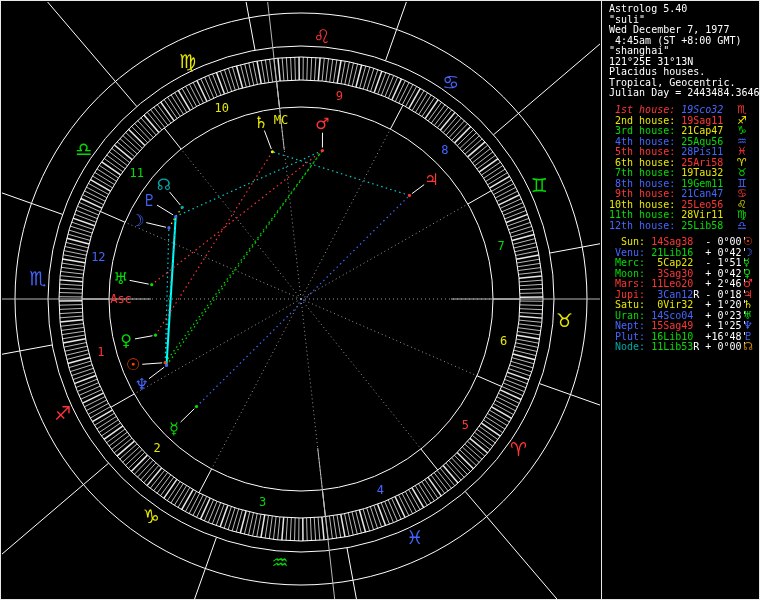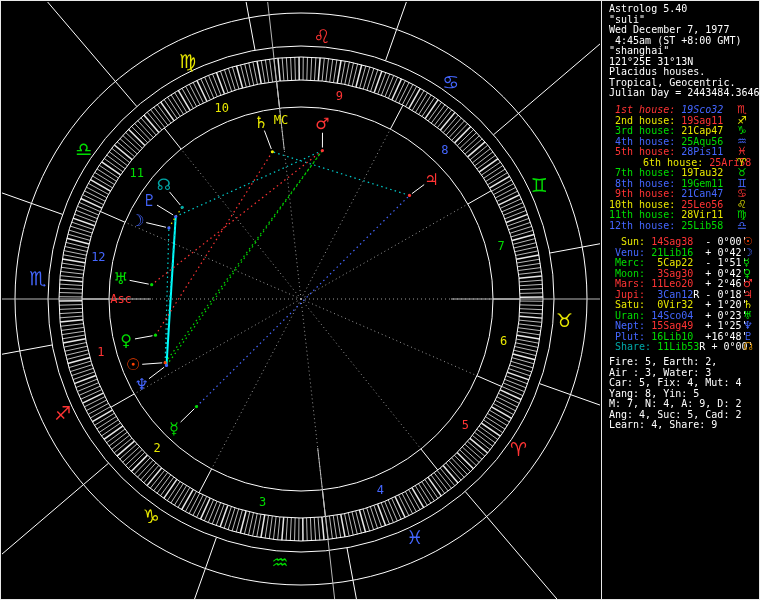--- a/index.html
+++ b/index.html
@@ -524,44 +524,35 @@
       <div class="row">Placidus houses.</div>
       <div class="row">Tropical, Geocentric.</div>
       <div class="row">Julian Day = 2443484.3646</div>
     </div>
     <div id="houses-section" class="section">
         <div class="row"><span style="color: rgb(255, 52, 52); font-style: italic;"> 1st house: </span><span style="color: rgb(68, 102, 255); font-style: italic;">19Sco32</span><span class="hicon" style="color: rgb(255, 52, 52);">♏</span></div>
         <div class="row"><span style="color: rgb(232, 232, 0);"> 2nd house: </span><span style="color: rgb(255, 52, 52);">19Sag11</span><span class="hicon" style="color: rgb(232, 232, 0);">♐</span></div>
         <div class="row"><span style="color: rgb(0, 221, 0);"> 3rd house: </span><span style="color: rgb(232, 232, 0);">21Cap47</span><span class="hicon" style="color: rgb(0, 221, 0);">♑</span></div>
         <div class="row"><span style="color: rgb(68, 102, 255);"> 4th house: </span><span style="color: rgb(0, 221, 0);">25Aqu56</span><span class="hicon" style="color: rgb(68, 102, 255);">♒</span></div>
         <div class="row"><span style="color: rgb(255, 52, 52);"> 5th house: </span><span style="color: rgb(68, 102, 255); text-align: right;">28Pis11</span><span class="hicon" style="color: rgb(255, 52, 52);">♓</span></div>
-        <div class="row"><span style="color: rgb(232, 232, 0); margin-left: 28px;"> 6th house: </span><span style="color: rgb(255, 52, 52);">25Ari58</span><span class="hicon" style="color: rgb(232, 232, 0);">♈</span></div>
+        <div class="row"><span style="color: rgb(232, 232, 0);"> 6th house: </span><span style="color: rgb(255, 52, 52);">25Ari58</span><span class="hicon" style="color: rgb(232, 232, 0);">♈</span></div>
         <div class="row"><span style="color: rgb(0, 221, 0);"> 7th house: </span><span style="color: rgb(232, 232, 0);">19Tau32</span><span class="hicon" style="color: rgb(0, 221, 0);">♉</span></div>
         <div class="row"><span style="color: rgb(68, 102, 255);"> 8th house: </span><span style="color: rgb(0, 221, 0);">19Gem11</span><span class="hicon" style="color: rgb(68, 102, 255);">♊</span></div>
         <div class="row"><span style="color: rgb(255, 52, 52);"> 9th house: </span><span style="color: rgb(68, 102, 255);">21Can47</span><span class="hicon" style="color: rgb(255, 52, 52);">♋</span></div>
         <div class="row"><span style="color: rgb(232, 232, 0);">10th house: </span><span style="color: rgb(255, 52, 52);">25Leo56</span><span class="hicon" style="color: rgb(232, 232, 0);">♌</span></div>
         <div class="row"><span style="color: rgb(0, 221, 0);">11th house: </span><span style="color: rgb(232, 232, 0);">28Vir11</span><span class="hicon" style="color: rgb(0, 221, 0);">♍</span></div>
         <div class="row"><span style="color: rgb(68, 102, 255);">12th house: </span><span style="color: rgb(0, 221, 0);">25Lib58</span><span class="hicon" style="color: rgb(68, 102, 255);">♎</span></div>
       </div>
     <div id="planets-section" class="section">
         <div class="row"><span style="color: rgb(232, 232, 0);">  Sun: </span><span style="color: rgb(255, 52, 52);">14Sag38</span><span style="color: rgb(255, 255, 255);">  </span><span style="color: rgb(255, 255, 255);">- 0°00'</span><span class="picon" style="color: rgb(255, 64, 0);">☉</span></div>
         <div class="row"><span style="color: rgb(68, 102, 255);"> Venu: </span><span style="color: rgb(0, 221, 0);">21Lib16</span><span style="color: rgb(255, 255, 255);">  </span><span style="color: rgb(255, 255, 255);">+ 0°42'</span><span class="picon" style="color: rgb(68, 102, 255);">☽</span></div>
         <div class="row"><span style="color: rgb(0, 221, 0);"> Merc: </span><span style="color: rgb(232, 232, 0);"> 5Cap22</span><span style="color: rgb(255, 255, 255);">  </span><span style="color: rgb(255, 255, 255);">- 1°51'</span><span class="picon" style="color: rgb(0, 221, 0);">☿</span></div>
         <div class="row"><span style="color: rgb(0, 221, 0);"> Moon: </span><span style="color: rgb(255, 52, 52);"> 3Sag30</span><span style="color: rgb(255, 255, 255);">  </span><span style="color: rgb(255, 255, 255);">+ 0°42'</span><span class="picon" style="color: rgb(0, 221, 0);">♀</span></div>
         <div class="row"><span style="color: rgb(255, 52, 52);"> Mars: </span><span style="color: rgb(255, 52, 52);">11Leo20</span><span style="color: rgb(255, 255, 255);">  </span><span style="color: rgb(255, 255, 255);">+ 2°46'</span><span class="picon" style="color: rgb(255, 52, 52);">♂</span></div>
         <div class="row"><span style="color: rgb(255, 52, 52);"> Jupi: </span><span style="color: rgb(68, 102, 255);"> 3Can12</span><span style="color: rgb(255, 255, 255);">R </span><span style="color: rgb(255, 255, 255);">- 0°18'</span><span class="picon" style="color: rgb(255, 52, 52);">♃</span></div>
         <div class="row"><span style="color: rgb(232, 232, 0);"> Satu: </span><span style="color: rgb(232, 232, 0);"> 0Vir32</span><span style="color: rgb(255, 255, 255);">  </span><span style="color: rgb(255, 255, 255);">+ 1°20'</span><span class="picon" style="color: rgb(232, 232, 0);">♄</span></div>
         <div class="row"><span style="color: rgb(0, 221, 0);"> Uran: </span><span style="color: rgb(68, 102, 255);">14Sco04</span><span style="color: rgb(255, 255, 255);">  </span><span style="color: rgb(255, 255, 255);">+ 0°23'</span><span class="picon" style="color: rgb(0, 221, 0);">♅</span></div>
         <div class="row"><span style="color: rgb(68, 102, 255);"> Nept: </span><span style="color: rgb(255, 52, 52);">15Sag49</span><span style="color: rgb(255, 255, 255);">  </span><span style="color: rgb(255, 255, 255);">+ 1°25'</span><span class="picon" style="color: rgb(68, 102, 255);">♆</span></div>
         <div class="row"><span style="color: rgb(68, 102, 255);"> Plut: </span><span style="color: rgb(0, 221, 0);">16Lib10</span><span style="color: rgb(255, 255, 255);">  </span><span style="color: rgb(255, 255, 255);">+16°48'</span><span class="picon" style="color: rgb(68, 102, 255);">♇</span></div>
-        <div class="row"><span style="color: rgb(0, 168, 168);"> Share: </span><span style="color: rgb(0, 221, 0);">11Lib53</span><span style="color: rgb(255, 255, 255);">R </span><span style="color: rgb(255, 255, 255);">+ 0°00'</span><span class="picon" style="color: rgb(204, 136, 0);">☊</span></div>
+        <div class="row"><span style="color: rgb(0, 168, 168);"> Node: </span><span style="color: rgb(0, 221, 0);">11Lib53</span><span style="color: rgb(255, 255, 255);">R </span><span style="color: rgb(255, 255, 255);">+ 0°00'</span><span class="picon" style="color: rgb(204, 136, 0);">☊</span></div>
       </div>
-    <div id="summary-section" class="section">
-      <div class="row">Fire: 5, Earth: 2,</div>
-      <div class="row">Air : 3, Water: 3</div>
-      <div class="row">Car: 5, Fix: 4, Mut: 4</div>
-      <div class="row">Yang: 8, Yin: 5</div>
-      <div class="row">M: 7, N: 4, A: 9, D: 2</div>
-      <div class="row">Ang: 4, Suc: 5, Cad: 2</div>
-      <div class="row">Learn: 4, Share: 9</div>
-    </div>
   </div>
 </div>
 
 </body></html>

